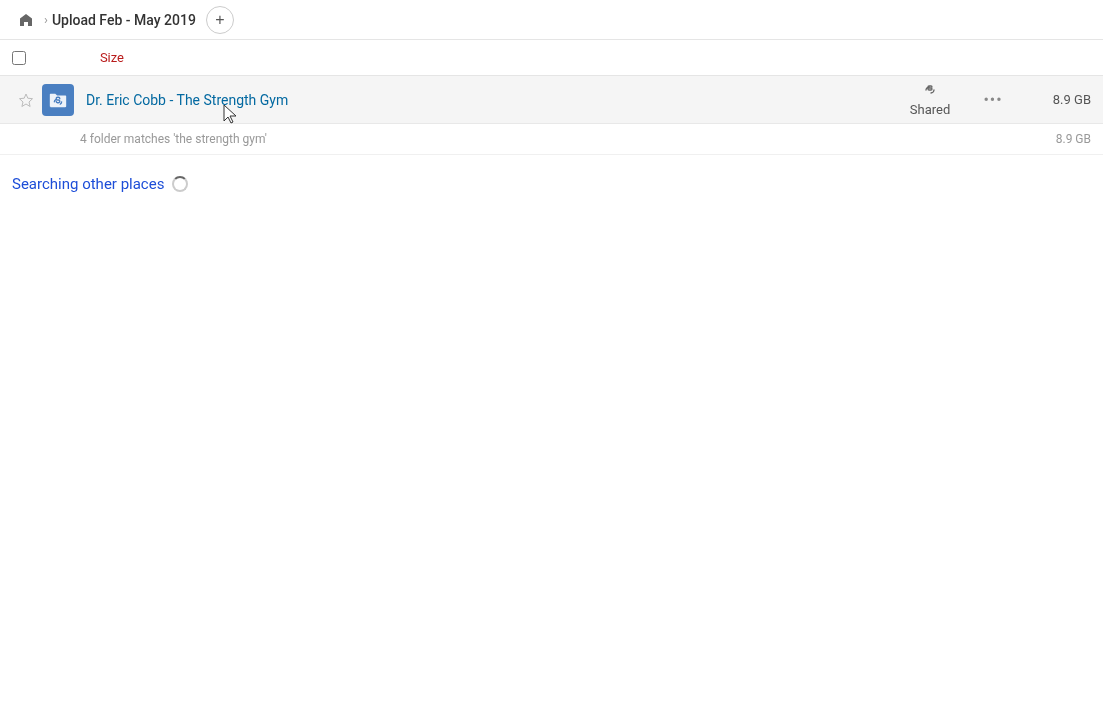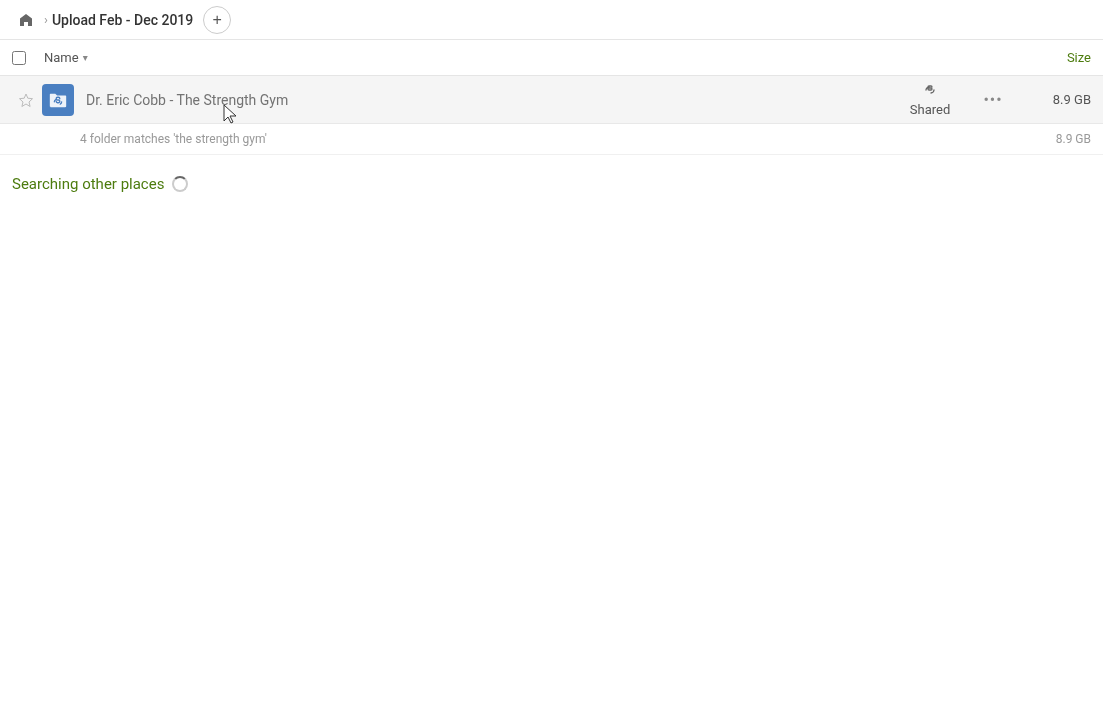--- a/index.html
+++ b/index.html
@@ -80,21 +80,21 @@
       user-select: none;
     }
     .col-name .sort-arrow {
       font-size: 10px;
       color: #888;
     }
     .col-size {
       width: 80px;
       text-align: right;
       font-size: 13px;
-      color: #4d7c0f;
+      color: #b91c1c;
     }
 
     
     .file-row {
       display: flex;
       align-items: center;
       height: 48px;
       padding: 0 12px;
       background: #f5f5f5;
       border-bottom: 1px solid #e8e8e8;
@@ -124,21 +124,21 @@
       position: relative;
     }
     .folder-icon-wrap svg {
       width: 20px;
       height: 20px;
     }
     .file-name-col {
       flex: 1;
       padding-left: 10px;
       font-size: 14px;
-      color: #737373;
+      color: #0369a1;
       font-weight: 400;
     }
     .shared-col {
       display: flex;
       align-items: center;
       gap: 5px;
       color: #555;
       font-size: 13px;
       width: 90px;
       flex-direction: column;
@@ -175,21 +175,21 @@
 
     
     .searching-row {
       display: flex;
       align-items: center;
       padding: 20px 12px 8px 12px;
       gap: 8px;
     }
     .searching-text {
       font-size: 15px;
-      color: #4d7c0f;
+      color: #1d4ed8;
     }
     .spinner {
       width: 16px;
       height: 16px;
       border: 2px solid #ccc;
       border-top-color: #666;
       border-radius: 50%;
       animation: spin 0.8s linear infinite;
       display: inline-block;
     }
@@ -217,31 +217,27 @@
 </head>
 <body>
 
 <div class="breadcrumb-bar">
   <div class="home-icon-wrap">
     <svg width="16" height="16" viewBox="0 0 16 16" fill="none">
       <path d="M2 6.5L8 2L14 6.5V14H10V10H6V14H2V6.5Z" fill="#666"></path>
     </svg>
   </div>
   <span class="breadcrumb-separator">›</span>
-  <span class="breadcrumb-title">Upload Feb - Dec 2019</span>
+  <span class="breadcrumb-title">Upload Feb - May 2019</span>
   <button class="add-button">+</button>
 </div>
 
 <div class="column-header">
   <div class="col-checkbox">
     <input type="checkbox" style="">
-  </div>
-  <div class="col-name">
-    <span>Name</span>
-    <span class="sort-arrow">▾</span>
   </div>
   <div class="col-size">Size</div>
 </div>
 
 <div class="file-row">
   <div class="star-col">
     <svg width="16" height="16" viewBox="0 0 16 16" fill="none">
       <polygon points="8,2 9.8,6.2 14.5,6.7 11,10 12.1,14.5 8,12 3.9,14.5 5,10 1.5,6.7 6.2,6.2" stroke="#bbb" stroke-width="1" fill="none"></polygon>
     </svg>
   </div>

